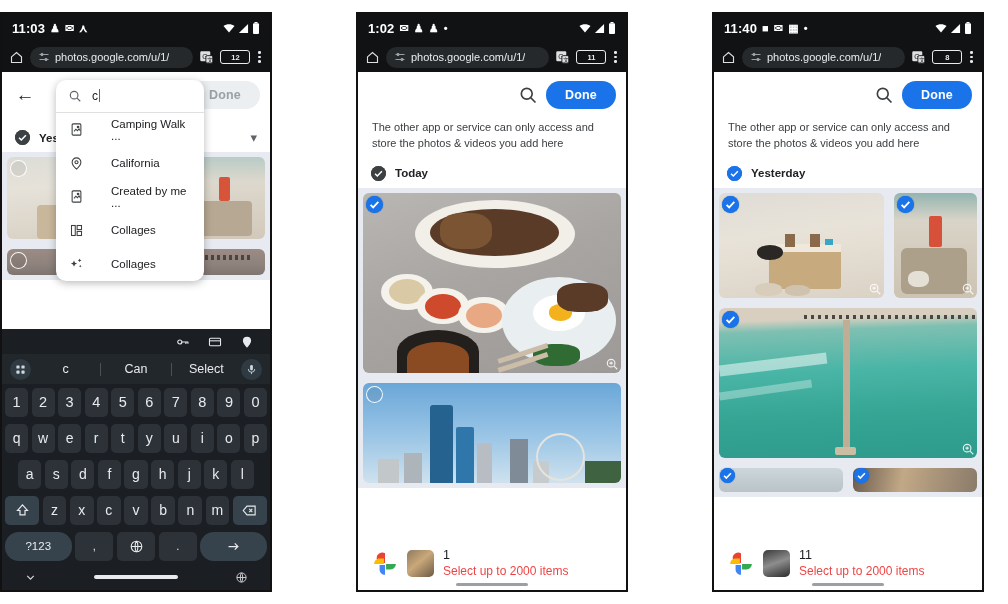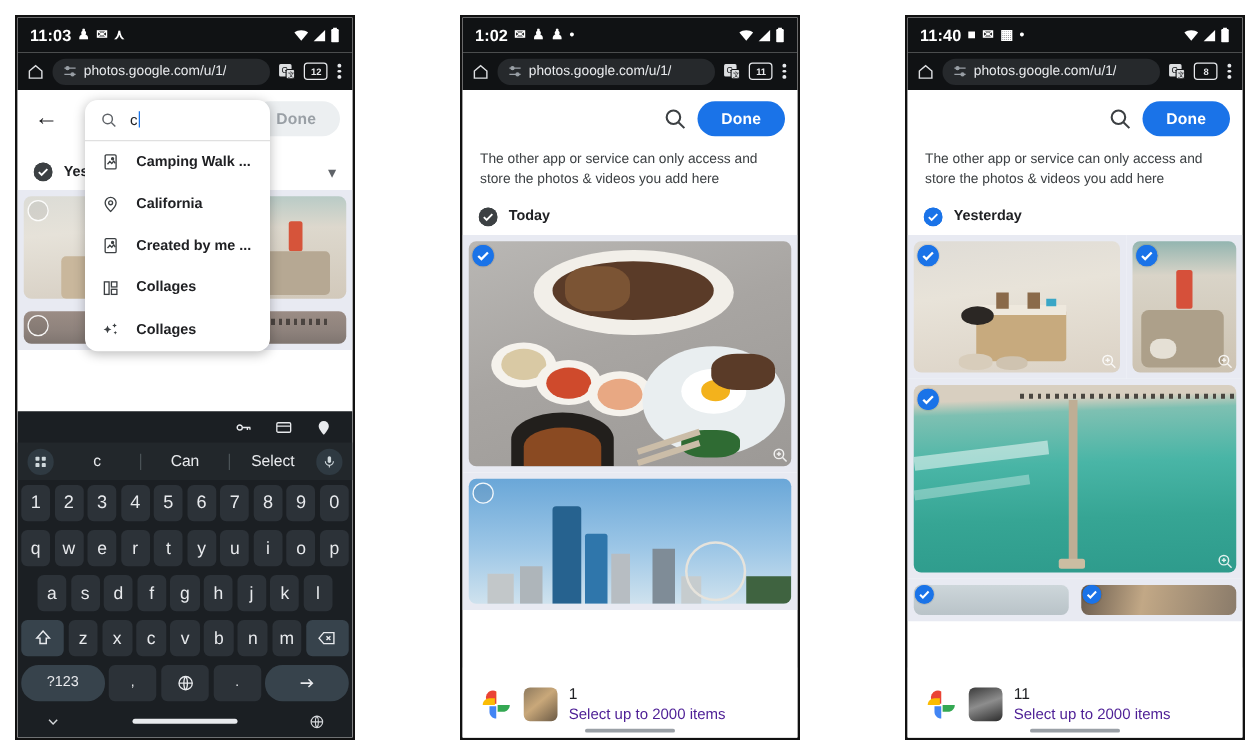--- a/index.html
+++ b/index.html
@@ -11,21 +11,21 @@
   }
   .board { display: flex; gap: 0; padding: 0; }
   .phone {
     position: relative;
     width: 272px; height: 580px;
     margin: 12px 0 0 0;
     border: 2px solid #111;
     background: #fff;
     overflow: hidden;
   }
-  #phone1 { margin-left: 12px; }
+  #phone1 { }
   #phone2 { margin-left: 84px; }
   #phone3 { margin-left: 84px; }
 
   
   .statusbar {
     height: 28px; background: #101214; color: #fff;
     display: flex; align-items: center; padding: 0 10px;
     font-size: 12.5px; font-weight: 700; letter-spacing: .1px;
   }
   .sb-left { display: flex; align-items: center; gap: 5px; }
@@ -43,21 +43,21 @@
   }
   .url-pill {
     background: #26292c; border-radius: 13px; height: 21px;
     display: flex; align-items: center; gap: 5px;
     padding: 0 8px; flex: 1; min-width: 0;
     font-size: 11px; color: #e8eaed; overflow: hidden; white-space: nowrap;
   }
   .url-txt { overflow: hidden; text-overflow: clip; }
   .ub-ic { width: 15px; height: 15px; flex: none; opacity: .95; }
   .tabbox {
-    width: 19px; height: 14px; border: 1.6px solid #e8eaed; border-radius: 3px;
+    width: 30px; height: 14px; border: 1.6px solid #e8eaed; border-radius: 3px;
     font-size: 7.5px; display: flex; align-items: center; justify-content: center;
     font-weight: 700; flex: none;
   }
   .dots { display: flex; flex-direction: column; gap: 2px; padding: 0 2px; flex: none;}
   .dots i { width: 2.6px; height: 2.6px; background: #e8eaed; border-radius: 50%; display:block;}
 
   
   .app { position: relative; background: #fff; height: 520px; overflow: hidden; }
 
   .apphead {
@@ -105,21 +105,21 @@
   
   .appbar {
     position: absolute; left: 0; right: 0; bottom: 0; height: 58px; background: #fff;
     display: flex; align-items: center; gap: 9px; padding: 0 14px;
     border-top: 1px solid transparent;
   }
   .gp-logo { width: 26px; height: 26px; flex: none; }
   .thumb { width: 27px; height: 27px; border-radius: 5px; flex: none; overflow: hidden; }
   .cnt-wrap { display: flex; flex-direction: column; line-height: 1.25; }
   .cnt-num { font-size: 12.5px; color: #202124; font-weight: 400; }
-  .cnt-sub { font-size: 12px; color: #4c1d95; }
+  .cnt-sub { font-size: 12px; color: #ef4444; }
   .navbar-line {
     position: absolute; bottom: 6px; left: 50%; transform: translateX(-50%);
     width: 72px; height: 3.5px; border-radius: 3px; background: #9aa0a6;
   }
 
   
   .searchpop {
     position: absolute; left: 54px; top: 8px; width: 148px;
     background: #fff; border-radius: 10px; z-index: 20;
     box-shadow: 0 2px 9px rgba(0,0,0,.28);
@@ -128,22 +128,22 @@
   .sp-field {
     display: flex; align-items: center; gap: 10px; height: 33px; padding: 0 12px;
     border-bottom: 1px solid #e0e0e0;
   }
   .sp-q { font-size: 12px; color: #202124; position: relative; }
   .caret {
     display: inline-block; width: 1px; height: 13px; background: #1a73e8;
     vertical-align: -2px; margin-left: 1px;
   }
   .sug {
-    display: flex; align-items: center; gap: 13px; height: 33.5px; padding: 0 13px;
-    font-size: 11.5px; color: #202124; font-weight: bold;
+    display: flex; align-items: center; gap: 27px; height: 33.5px; padding: 0 13px;
+    font-size: 11.5px; color: #202124;
   }
   .sug .sic { width: 15px; height: 15px; flex: none; }
 
   
   .kbd {
     position: absolute; left: 0; right: 0; bottom: 0; background: #1b1f23; z-index: 30;
     padding-bottom: 2px;
   }
   .kb-toolbar {
     height: 25px; display: flex; align-items: center; justify-content: flex-end;

